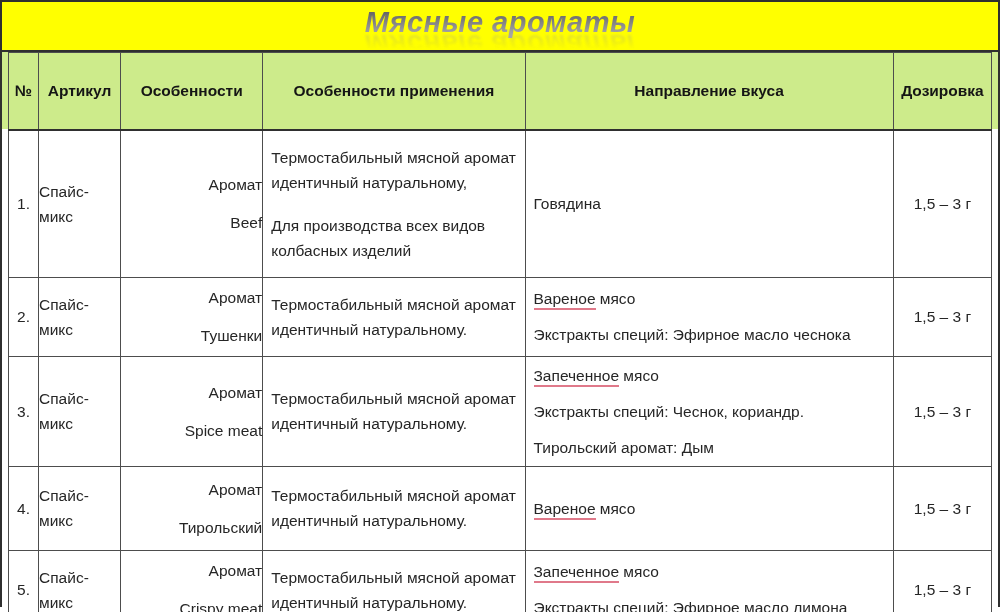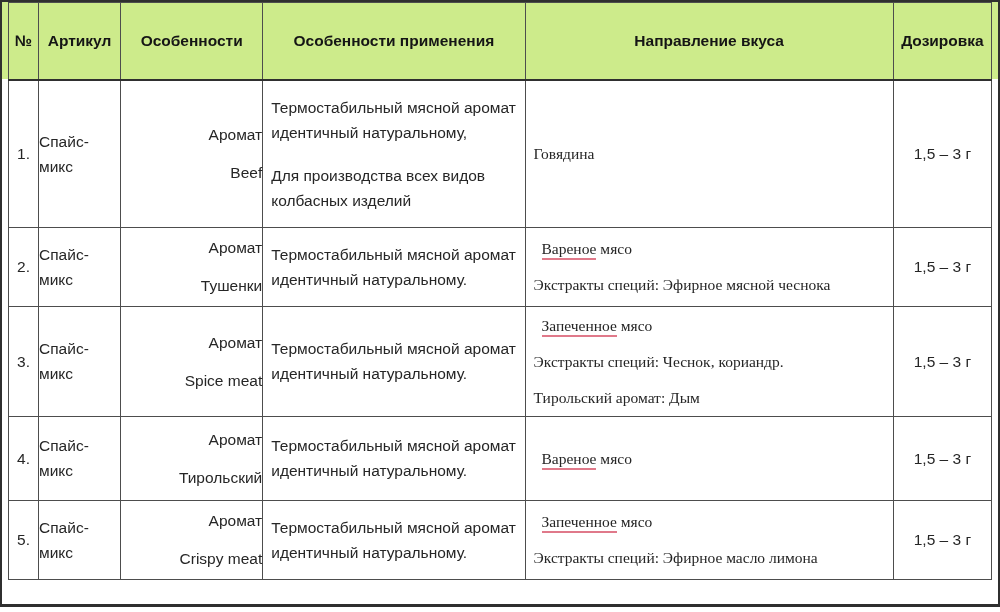--- a/index.html
+++ b/index.html
@@ -53,31 +53,35 @@
   tbody tr:nth-child(4){ height:84px; }
   tbody tr:nth-child(5){ height:76px; }
 
   td.col-num{ text-align:center; }
   td.col-article{ text-align:left; }
   td.col-name{ text-align:center; }
   td.col-name p{ margin:0;text-align:right; }
   td.col-name p + p{ margin-top:13px; }
   td.col-app{ text-align:left; padding:14px 8px; }
   td.col-app p + p{ margin-top:18px; }
-  td.col-taste{ text-align:left; padding:6px 8px;font-family:Liberation Serif, serif; }
+  td.col-taste{ text-align:left; padding:6px 8px; }
   td.col-taste p + p{ margin-top:11px; }
   td.col-dose{ text-align:center; }
 
-  .u-red{ border-bottom:2px solid var(--uline); padding-bottom:1px;margin-left:8px; }
+  .u-red{ border-bottom:2px solid var(--uline); padding-bottom:1px; }
 </style>
 </head>
 <body>
 
 <div class="sheet">
 
+  <div class="banner">
+    <span class="title-text">Мясные ароматы</span>
+    <span class="title-reflection" aria-hidden="true">Мясные ароматы</span>
+  </div>
 
   <div class="grid-wrap">
     <table>
       <colgroup>
         <col class="c-num">
           <col class="c-art">
           <col class="c-name">
         <col class="c-app">
           <col class="c-taste">
           <col class="c-dose">
@@ -120,21 +124,21 @@
             </td>
     <td class="col-name">
               <p>Аромат</p>
               <p>Тушенки</p>
             </td>
     <td class="col-app">
               <p>Термостабильный мясной аромат идентичный натуральному.</p>
             </td>
     <td class="col-taste">
               <p><span class="u-red">Вареное</span> мясо</p>
-              <p>Экстракты специй: Эфирное мясной чеснока</p>
+              <p>Экстракты специй: Эфирное масло чеснока</p>
             </td>
     <td class="col-dose">1,5 – 3 г</td>
   </tr>
           <tr>
     <td class="col-num">3.</td>
     <td class="col-article">
               <div>Спайс-</div>
               <div>микс</div>
             </td>
     <td class="col-name">

